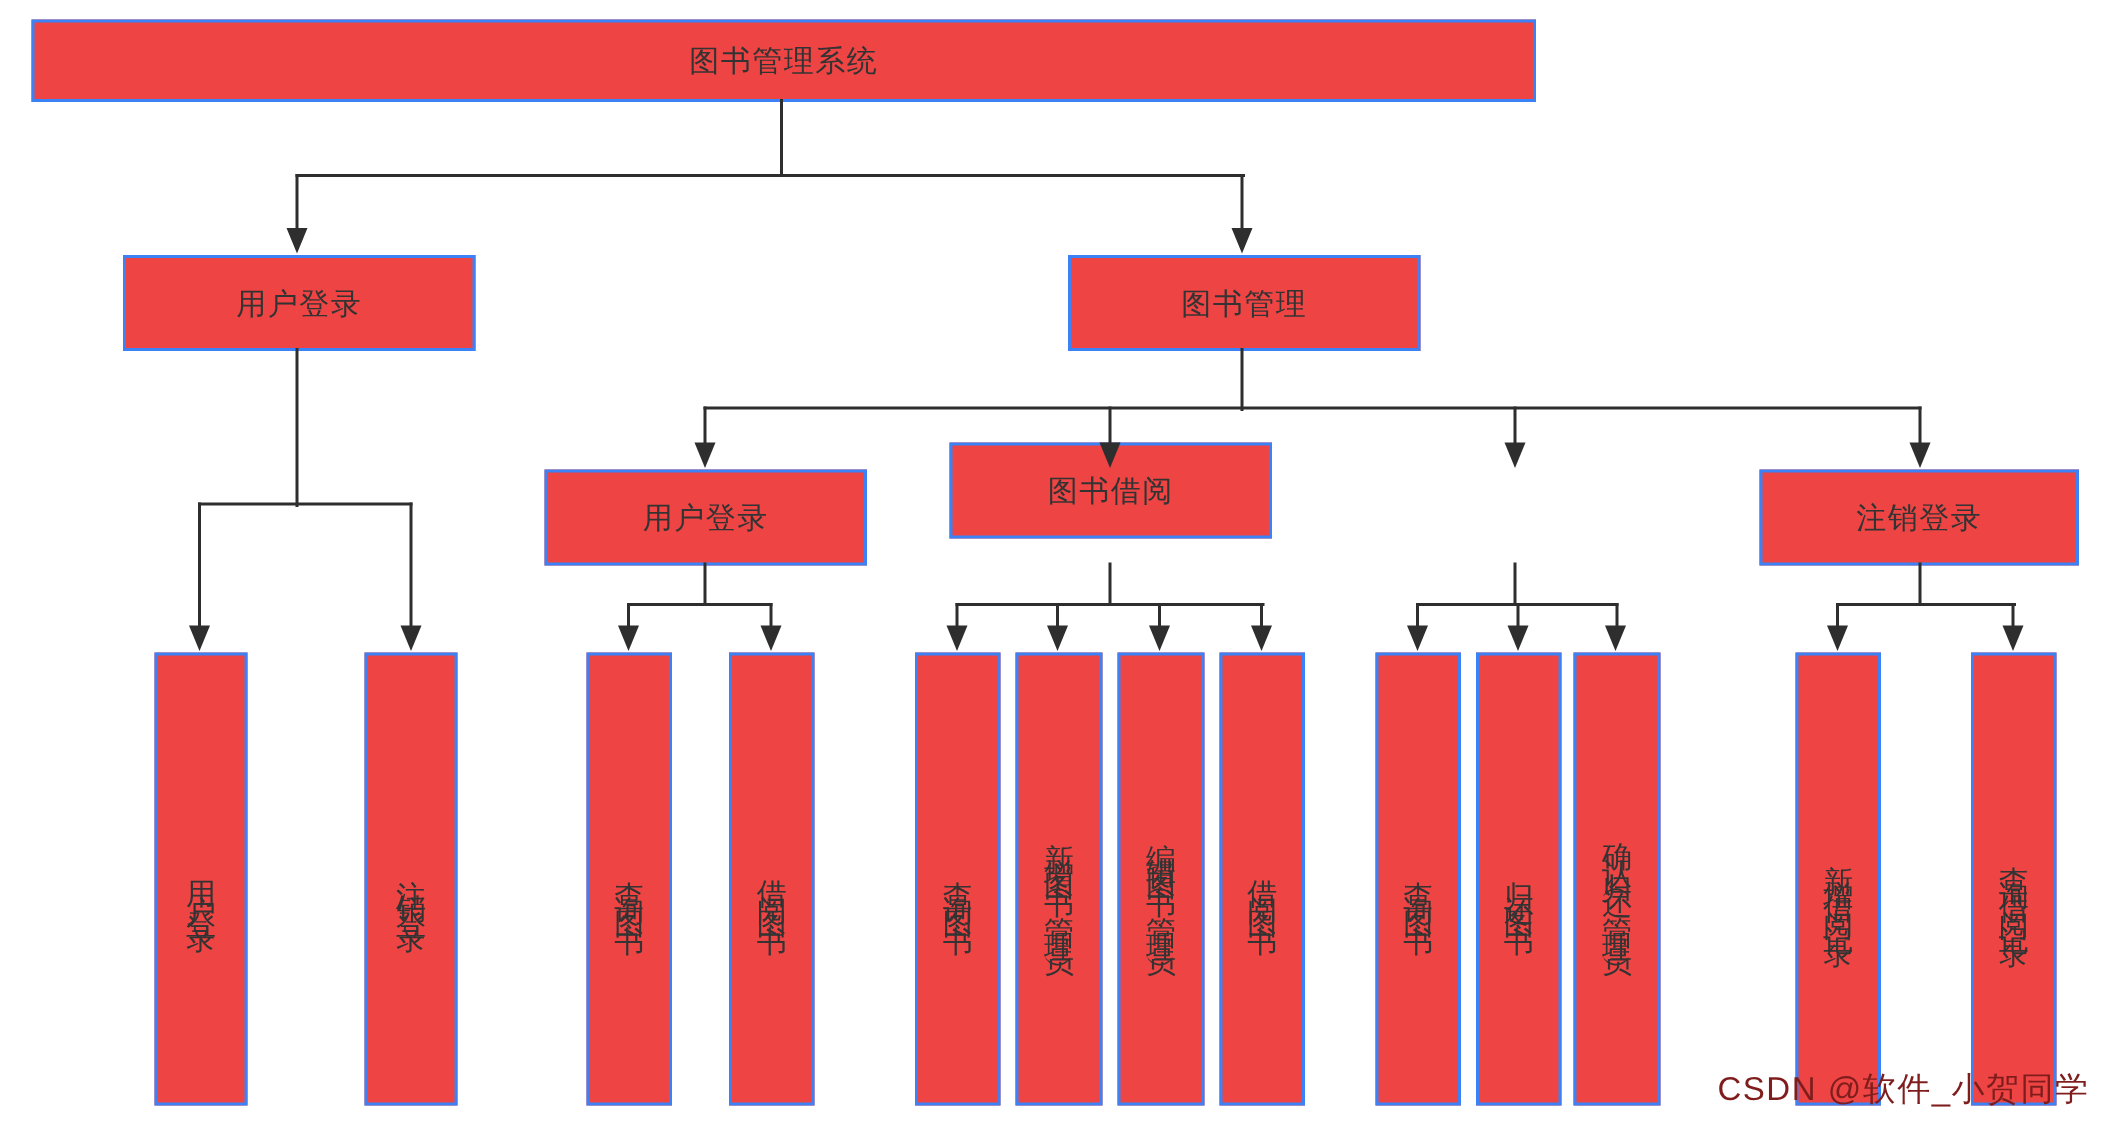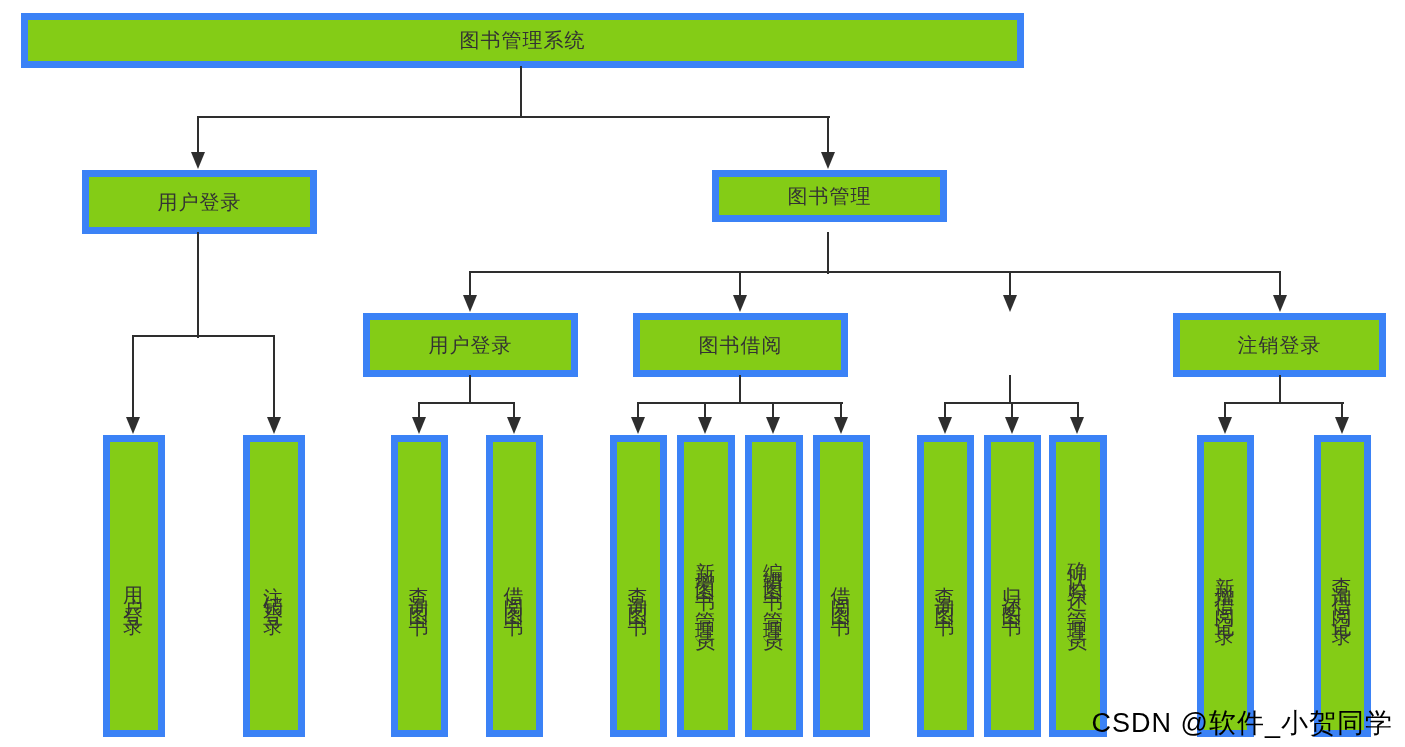--- a/index.html
+++ b/index.html
@@ -2,61 +2,61 @@
 <html><head>
 <meta charset="utf-8">
 <style>
   html,body { margin:0; padding:0; background:#ffffff; }
   .diagram {
     position:relative; width:1405px; height:747px; background:#ffffff;
     font-family:"Liberation Sans", sans-serif; overflow:hidden;
   }
   .box {
     position:absolute; box-sizing:border-box;
-    border:7px solid #3b82f6; background:#84cc16;
+    border:2px solid #3b82f6; background:#ef4444;
     display:flex; align-items:center; justify-content:center;
     font-size:20px; color:#333333; letter-spacing:1px;
   }
   .leaf span {
     writing-mode:vertical-rl; text-orientation:mixed;
     font-size:20px; letter-spacing:10px; color:#333333;
     margin-bottom:-10px; white-space:nowrap;
   }
   .hl { position:absolute; height:2px; background:#2e2e2e; }
   .vl { position:absolute; width:2px;  background:#2e2e2e; }
   .ar {
     position:absolute; width:0; height:0;
     border-left:7px solid transparent; border-right:7px solid transparent;
     border-top:17px solid #2e2e2e;
   }
   .watermark {
     position:absolute; right:12px; bottom:6px;
-    font-size:27px; color:#000000; letter-spacing:1px;
+    font-size:22px; color:#7f1d1d; letter-spacing:1px;
   }
 </style>
 </head>
 <body>
 
 <div class="diagram">
 
   <div class="box" style="left:21px;top:13px;width:1003px;height:55px">
     <span>图书管理系统</span>
   </div>
 
   <div class="box" style="left:82px;top:170px;width:235px;height:64px">
     <span>用户登录</span>
   </div>
-  <div class="box" style="left:712px;top:170px;width:235px;height:52px">
+  <div class="box" style="left:712px;top:170px;width:235px;height:64px">
     <span>图书管理</span>
   </div>
 
   <div class="box" style="left:363px;top:313px;width:215px;height:64px">
     <span>用户登录</span>
   </div>
-  <div class="box" style="left:633px;top:313px;width:215px;height:64px">
+  <div class="box" style="left:633px;top:295px;width:215px;height:64px">
     <span>图书借阅</span>
   </div>
   <div class="box" style="left:1173px;top:313px;width:213px;height:64px">
     <span>注销登录</span>
   </div>
 
   <div class="box leaf" style="left:103px;top:435px;width:62px;height:302px">
     <span>用户登录</span>
   </div>
   <div class="box leaf" style="left:243px;top:435px;width:62px;height:302px">

